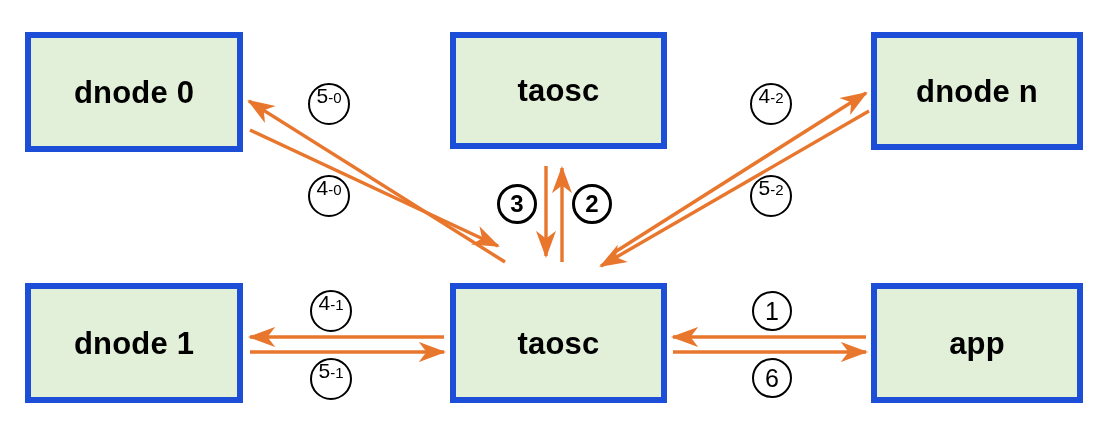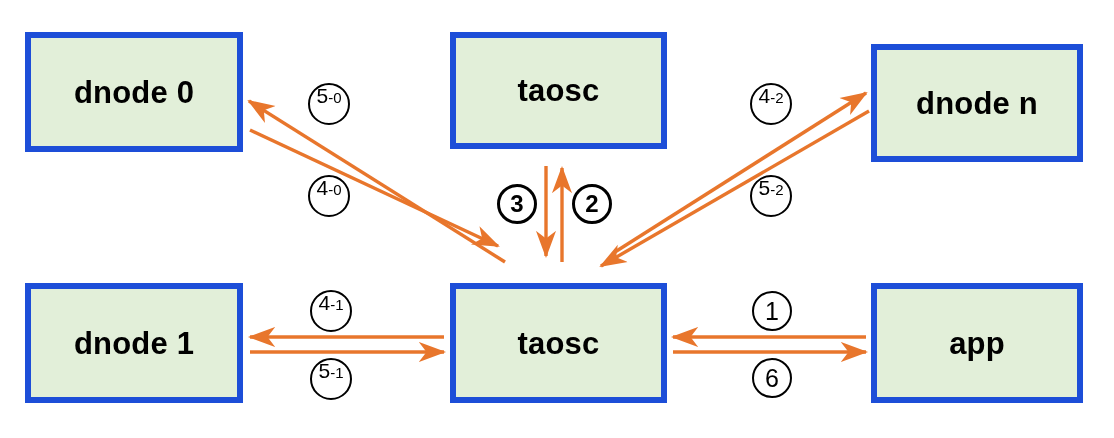--- a/index.html
+++ b/index.html
@@ -41,21 +41,21 @@
     letter-spacing: 0.2px;
     font-family: "Liberation Sans", sans-serif;
   }
   .node-label {
     line-height: 1;
     display: block;
   }
   
   .n-dnode0 { left: 25px;  top: 32px;  width: 218px; height: 120px; }
   .n-mnode  { left: 450px; top: 32px;  width: 217px; height: 117px; }
-  .n-dnoden { left: 871px; top: 32px;  width: 212px; height: 118px; margin-top: 12px; }
+  .n-dnoden { left: 871px; top: 32px;  width: 212px; height: 118px; }
   .n-dnode1 { left: 25px;  top: 283px; width: 218px; height: 120px; justify-content: center; }
   .n-taosc  { left: 450px; top: 283px; width: 217px; height: 120px; }
   .n-app    { left: 871px; top: 283px; width: 212px; height: 120px; }
 
   
   .marker {
     position: absolute;
     box-sizing: border-box;
     border: 2.5px solid #000000;
     border-radius: 50%;

